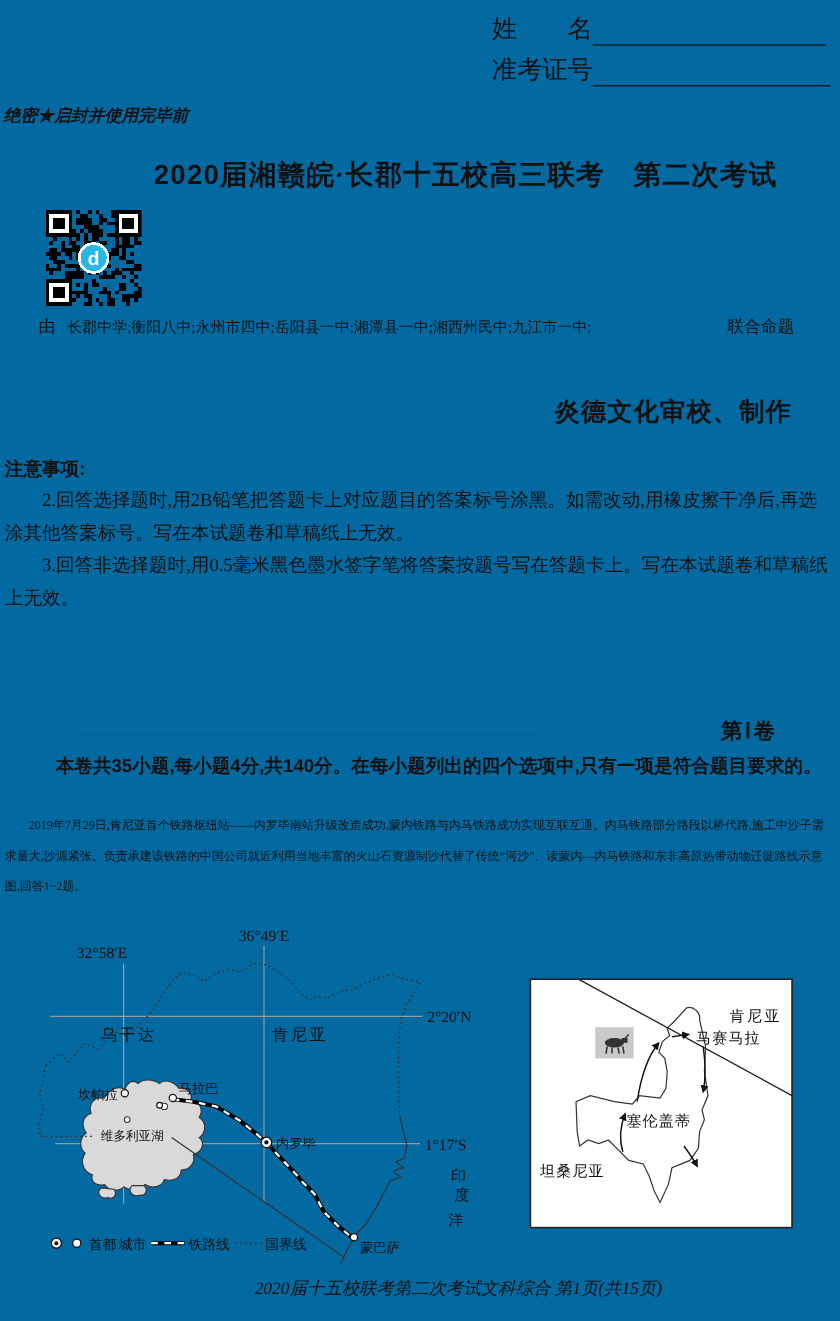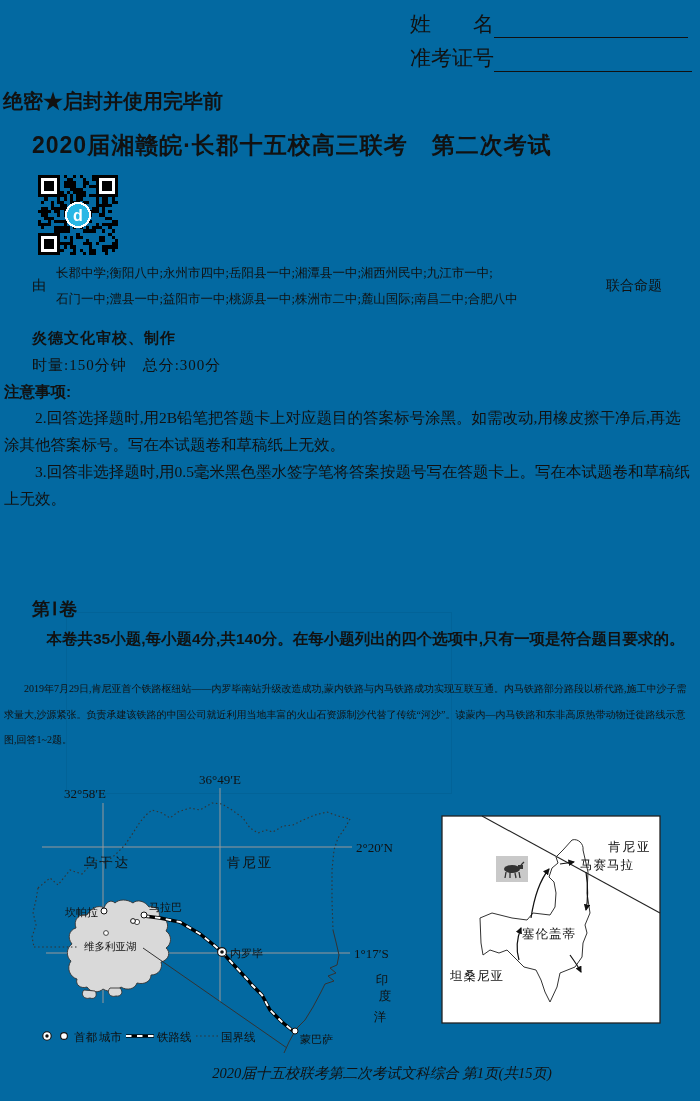--- a/index.html
+++ b/index.html
@@ -1,21 +1,21 @@
 <!DOCTYPE html>
 <html><head>
 <meta charset="utf-8">
 <style>
   html,body{margin:0;padding:0;background:#888;}
   .page{position:relative;width:700px;height:1101px;background:#0369a1;margin:0 auto;
         font-family:"Liberation Serif",serif;color:#111;overflow:hidden;padding-left:32px;}
   .abs{position:absolute;}
   .sans{font-family:"Liberation Sans",sans-serif;}
   .b{font-weight:bold;}
-  .ctr{width:616px;text-align:left;}
+  .ctr{width:616px;text-align:right;}
   
   .field{display:flex;align-items:flex-end;}
   .field .lbl{font-size:21px;white-space:nowrap;}
   .field .line{flex:1;border-bottom:1.5px solid #111;height:26px;}
   
   .schools{display:flex;align-items:center;gap:10px;}
   .schools .col{line-height:26px;font-size:12.5px;white-space:nowrap;}
   .schools .side{font-size:14px;white-space:nowrap;}
   
   .para{font-size:15.5px;line-height:27px;text-indent:2em;margin:0;}
@@ -38,21 +38,21 @@
 
   <div class="abs field" style="left:410px;top:10px;width:278px;">
     <span class="lbl">姓　　名</span>
     <span class="line"></span>
   </div>
   <div class="abs field" style="left:410px;top:44px;width:282px;">
     <span class="lbl">准考证号</span>
     <span class="line"></span>
   </div>
 
-  <div class="abs sans b" style="left:3px;top:88px;font-size:20px;">绝密★启封并使用完毕前</div>
+  <div class="abs sans b" style="left:3px;top:88px;font-size:14px;font-style:italic;">绝密★启封并使用完毕前</div>
 
   <div class="abs ctr sans b" style="top:130px;font-size:23px;letter-spacing:1px;">2020届湘赣皖·长郡十五校高三联考　第二次考试</div>
 
   <svg class="abs" id="qr" viewBox="0 0 25 25" style="left:38px;top:175px;width:80px;height:80px;shape-rendering:crispEdges;">
       <rect x="8" y="0" width="1" height="1" fill="#000"></rect>
       <rect x="11" y="0" width="1" height="1" fill="#000"></rect>
       <rect x="13" y="0" width="1" height="1" fill="#000"></rect>
       <rect x="17" y="0" width="1" height="1" fill="#000"></rect>
       <rect x="9" y="1" width="1" height="1" fill="#000"></rect>
       <rect x="10" y="1" width="1" height="1" fill="#000"></rect>
@@ -258,27 +258,25 @@
       <circle cx="12.5" cy="12.5" r="4.1" fill="#fff"></circle>
       <circle cx="12.5" cy="12.5" r="3.4" fill="#29b7e5"></circle>
       <text x="12.5" y="14.3" text-anchor="middle" font-size="5" font-weight="bold" font-family="&quot;Liberation Sans&quot;,sans-serif" fill="#fff">d</text>
     </svg>
 
 
   <div class="abs schools" style="left:32px;top:260px;width:630px;">
     <span class="side">由</span>
     <span class="col" style="flex:1;">
       <span>长郡中学;衡阳八中;永州市四中;岳阳县一中;湘潭县一中;湘西州民中;九江市一中;</span><br>
-      <span>石门一中;澧县一中;益阳市一中;桃源县一中;株洲市二中;麓山国际;南昌二中;合肥八中</span>
     </span>
     <span class="side">联合命题</span>
   </div>
 
-  <div class="abs ctr sans b" style="top:329px;font-size:15px;letter-spacing:1px;">炎德文化审校、制作</div>
-  <div class="abs ctr" style="top:356px;font-size:15px;letter-spacing:1px;">时量:150分钟　总分:300分</div>
+  <div class="abs ctr sans b" style="top:329px;font-size:21px;letter-spacing:1px;margin-left:12px;">炎德文化审校、制作</div>
 
   <div class="abs wm-box" style="left:66px;top:612px;width:384px;height:180px;"></div>
 
   <div class="abs" style="left:4px;top:380px;width:692px;">
     <div class="sans b" style="font-size:15.5px;line-height:24px;">注意事项:</div>
     <p class="para">2.回答选择题时,用2B铅笔把答题卡上对应题目的答案标号涂黑。如需改动,用橡皮擦干净后,再选涂其他答案标号。写在本试题卷和草稿纸上无效。</p>
     <p class="para">3.回答非选择题时,用0.5毫米黑色墨水签字笔将答案按题号写在答题卡上。写在本试题卷和草稿纸上无效。</p>
   </div>
 
   <div class="abs ctr sans b" style="top:597px;font-size:18px;letter-spacing:2px;">第Ⅰ卷</div>

